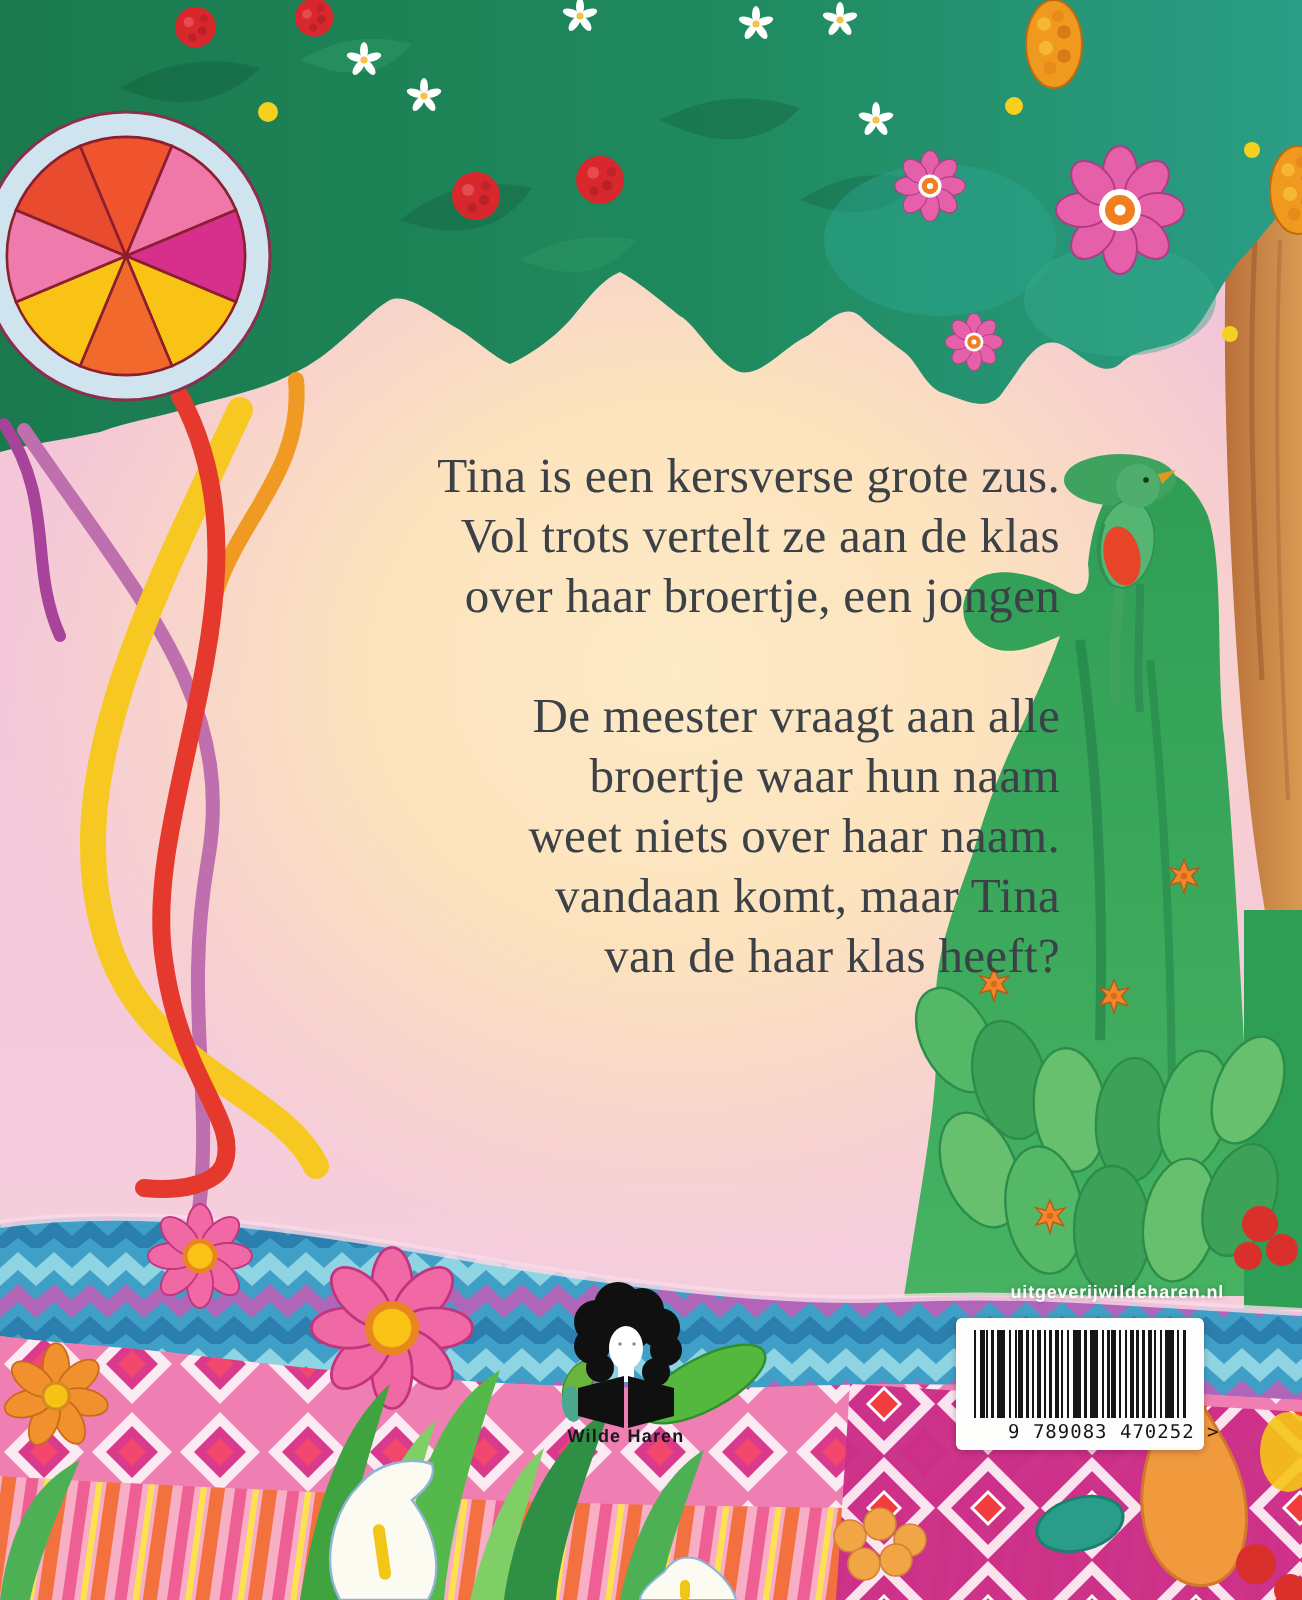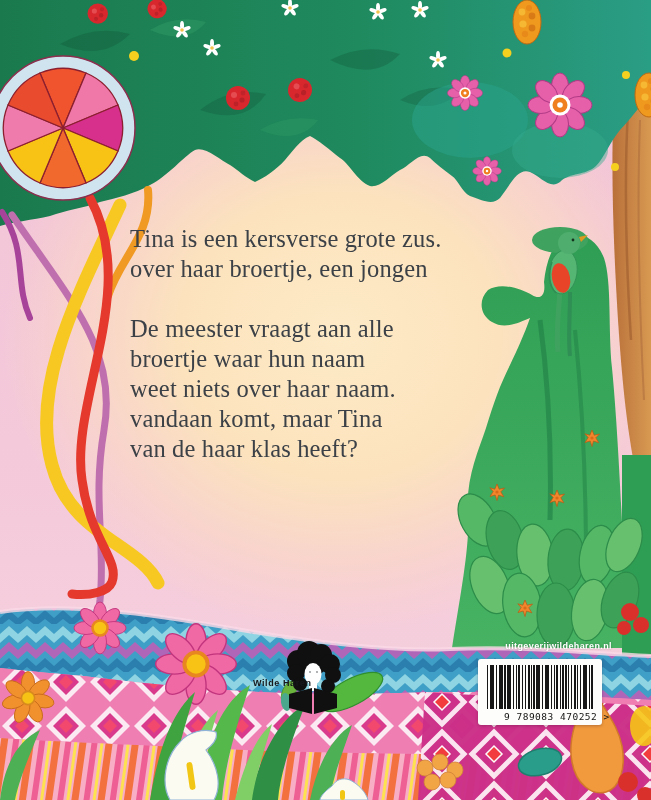--- a/index.html
+++ b/index.html
@@ -5,21 +5,21 @@
   html,body{margin:0;padding:0;background:#888;}
   .cover{
     position:relative;width:651px;height:800px;overflow:hidden;
     font-family:"Liberation Serif",serif;
     background:
       radial-gradient(420px 370px at 52% 42%, #fdeac6 0%, #fce3bd 38%, rgba(250,216,198,.65) 62%, rgba(243,200,216,0) 80%),
       linear-gradient(180deg,#f2c3d6 0%,#f4c9da 55%,#f6d2de 100%);
   }
   .art{position:absolute;left:0;top:0;}
   .blurb{
-    position:absolute;left:130px;top:224px;width:400px;text-align:left;
+    position:absolute;left:130px;top:224px;width:400px;text-align:right;
     color:#3b4147;font-size:24.5px;line-height:30px;letter-spacing:.15px;
   }
   .blurb p{margin:0 0 30px 0;}
   .blurb .line{display:block;}
   .site{
     position:absolute;left:484px;top:641px;width:128px;text-align:right;
     font:bold 9px "Liberation Sans",sans-serif;color:#ffffff;letter-spacing:.4px;
     text-shadow:0 0 2px rgba(40,60,40,.45);
   }
   .barcode{
@@ -30,21 +30,21 @@
     position:absolute;left:9px;right:9px;top:6px;height:44px;
     background:
       repeating-linear-gradient(90deg,#161616 0 1.2px,rgba(0,0,0,0) 1.2px 2.9px),
       repeating-linear-gradient(90deg,rgba(0,0,0,0) 0 3.4px,#161616 3.4px 5.5px,rgba(0,0,0,0) 5.5px 9.3px);
   }
   .isbn{
     position:absolute;left:0;right:0;bottom:3px;text-align:center;
     font:9.5px "DejaVu Sans Mono",monospace;color:#141414;letter-spacing:.5px;white-space:nowrap;padding-left:26px;
   }
   .publisher-label{
-    position:absolute;left:253px;top:678px;width:120px;
+    position:absolute;left:253px;top:713px;width:120px;text-align:center;
     font:bold 9px "Liberation Sans",sans-serif;color:#16181c;letter-spacing:.6px;
   }
 </style>
 </head>
 <body>
 
 <div class="cover">
 
   <svg class="art" width="651" height="800" viewBox="0 0 651 800" aria-hidden="true">
     <defs>
@@ -327,20 +327,21 @@
       <g fill="#101010">
         <path d="M289,694 L312,688 L312,714 L289,708 Z"></path>
         <path d="M337,694 L314,688 L314,714 L337,708 Z"></path>
       </g>
     </g>
   </svg>
 
   <div class="blurb">
     <p>
       <span class="line">Tina is een kersverse grote zus.</span>
+      <span class="line">Vol trots vertelt ze aan de klas</span>
       <span class="line">over haar broertje, een jongen</span>
     </p>
     <p>
       <span class="line">De meester vraagt aan alle</span>
       <span class="line">broertje waar hun naam</span>
       <span class="line">weet niets over haar naam.</span>
       <span class="line">vandaan komt, maar Tina</span>
       <span class="line">van de haar klas heeft?</span>
     </p>
   </div>

